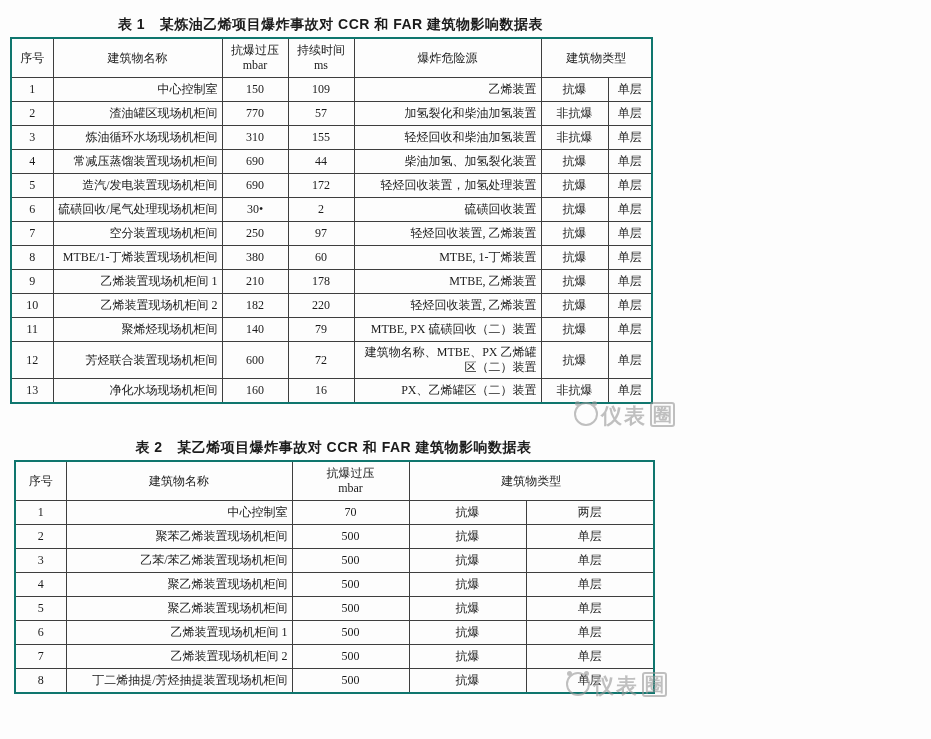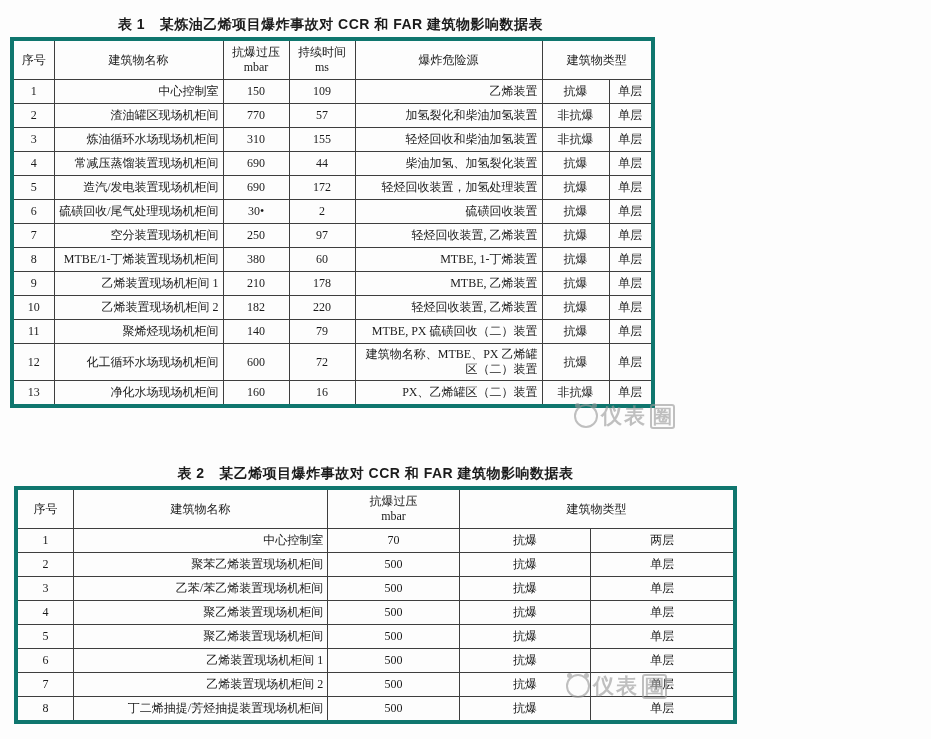--- a/index.html
+++ b/index.html
@@ -7,37 +7,37 @@
     width:931px;height:739px;
     background:#fdfdfd;
     font-family:"Liberation Serif","DejaVu Serif",serif;
     color:#1b1b1b;
     position:relative;
     overflow:hidden;
   }
   .page{position:absolute;inset:0;}
   .tbl-block{position:absolute;}
   .tbl-block.t1{left:10px;top:13px;width:641px;}
-  .tbl-block.t2{left:14px;top:462px;width:723px;}
+  .tbl-block.t2{left:14px;top:436px;width:639px;}
   .tbl-title{
     text-align:center;
     font-family:"Liberation Sans","DejaVu Sans",sans-serif;
     font-weight:bold;
     font-size:14px;
     line-height:22px;
     height:22px;
     margin-bottom:2px;
     letter-spacing:0.5px;
     white-space:nowrap;
   }
   table.grid{
     border-collapse:collapse;
     table-layout:fixed;
     width:100%;
-    border:4px solid #0f766e;
+    border:2px solid #0f766e;
   }
   table.grid th, table.grid td{
     border:1px solid #3e3e3e;
     font-size:12px;
     line-height:15px;
     padding:3px 4px;
     overflow:hidden;
   }
   table.grid th{
     font-weight:normal;
@@ -46,21 +46,21 @@
     padding:4px 2px;
   }
   table.grid td{height:17px;vertical-align:middle;}
   td.c{text-align:center;}
   td.l{text-align:right;padding-left:8px;font-family:Liberation Serif, serif;}
   .hdr-line{display:block;}
   
   .stamp{
     position:absolute;
     display:flex;
-    align-items:center;
+    align-items:flex-start;
     gap:3px;
     color:#9a9a9a;
     opacity:0.62;
     font-family:"Liberation Sans","DejaVu Sans",sans-serif;
     font-weight:bold;
     pointer-events:none;
   }
   .stamp .ring{
     width:20px;height:20px;
     border:2px solid #9a9a9a;
@@ -228,21 +228,21 @@
     <td class="l">聚烯烃现场机柜间</td>
     <td class="c">140</td>
     <td class="c">79</td>
     <td class="l">MTBE, PX 硫磺回收（二）装置</td>
     <td class="c">抗爆</td>
     <td class="c">单层</td>
   </tr>
 
   <tr>
     <td class="c">12</td>
-    <td class="l">化工循环水场现场机柜间</td>
+    <td class="l">芳烃联合装置现场机柜间</td>
     <td class="c">600</td>
     <td class="c">72</td>
     <td class="l">建筑物名称、MTBE、PX 乙烯罐区（二）装置</td>
     <td class="c">抗爆</td>
     <td class="c">单层</td>
   </tr>
 
   <tr>
     <td class="c">13</td>
     <td class="l">净化水场现场机柜间</td>

